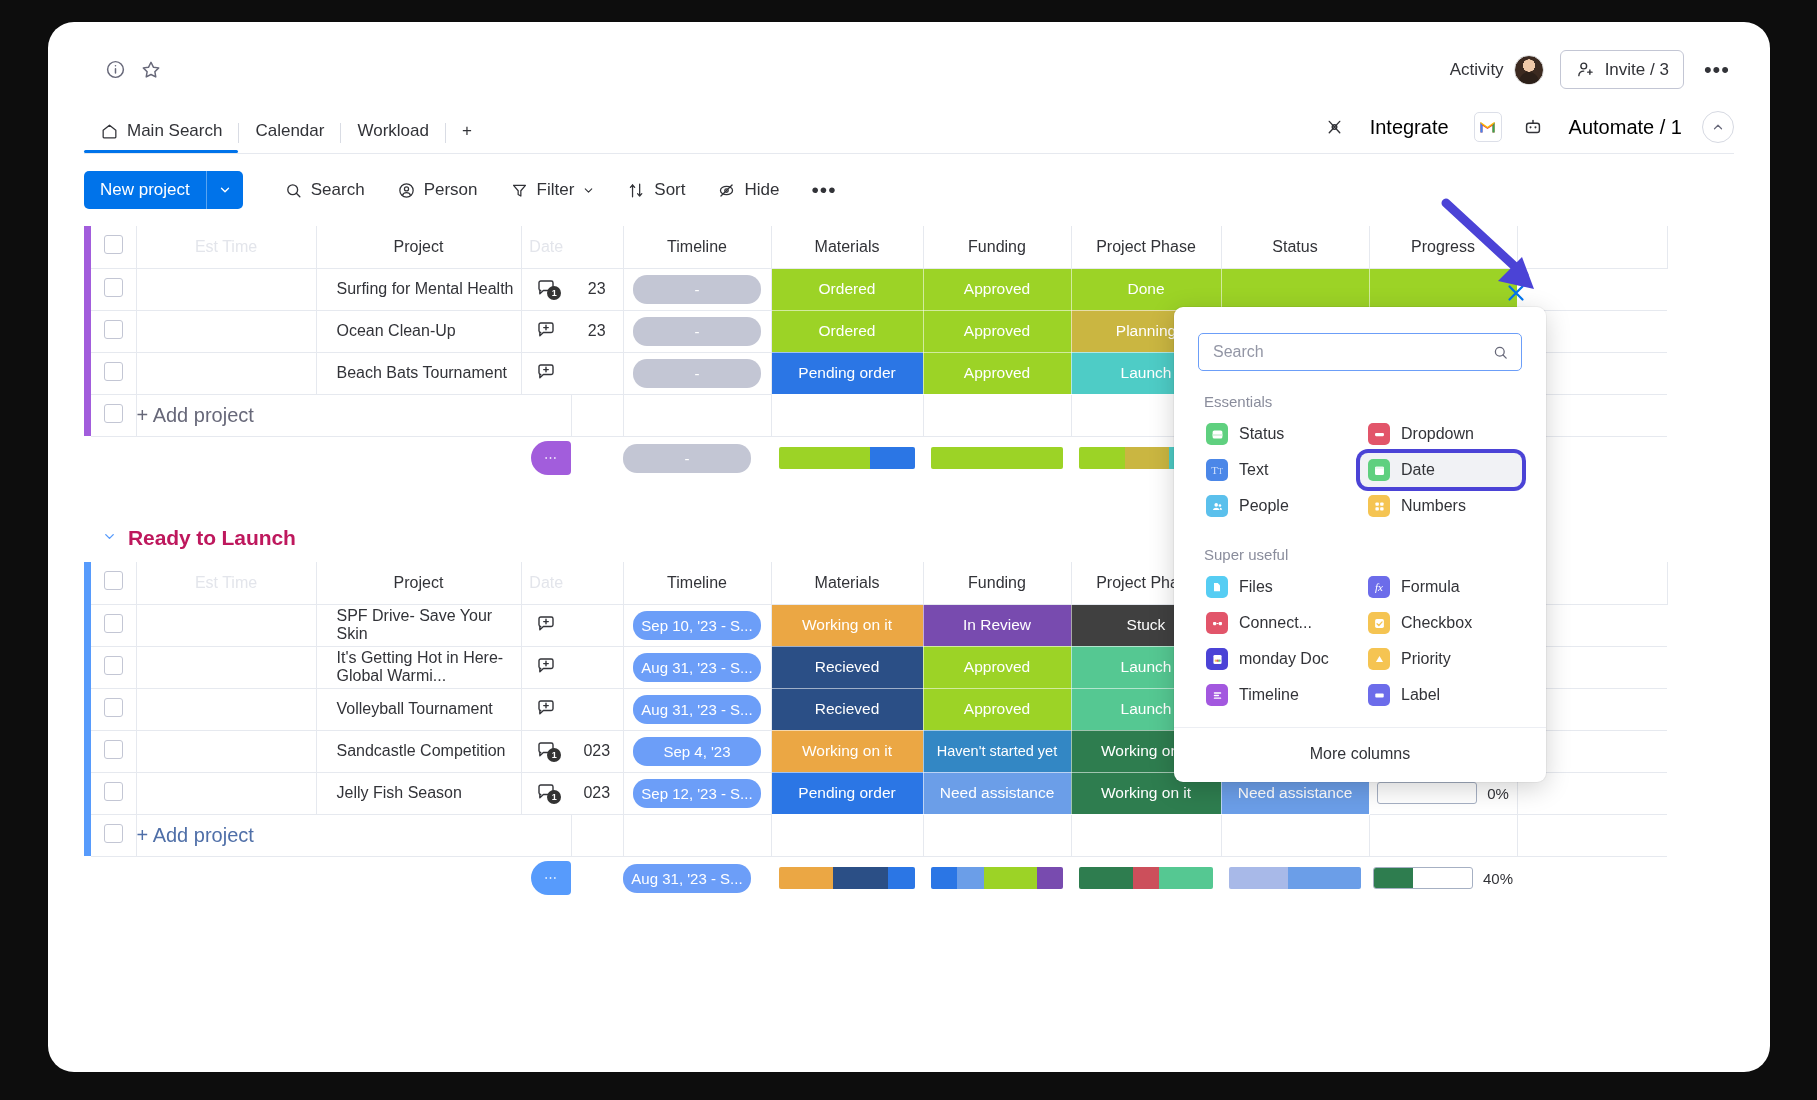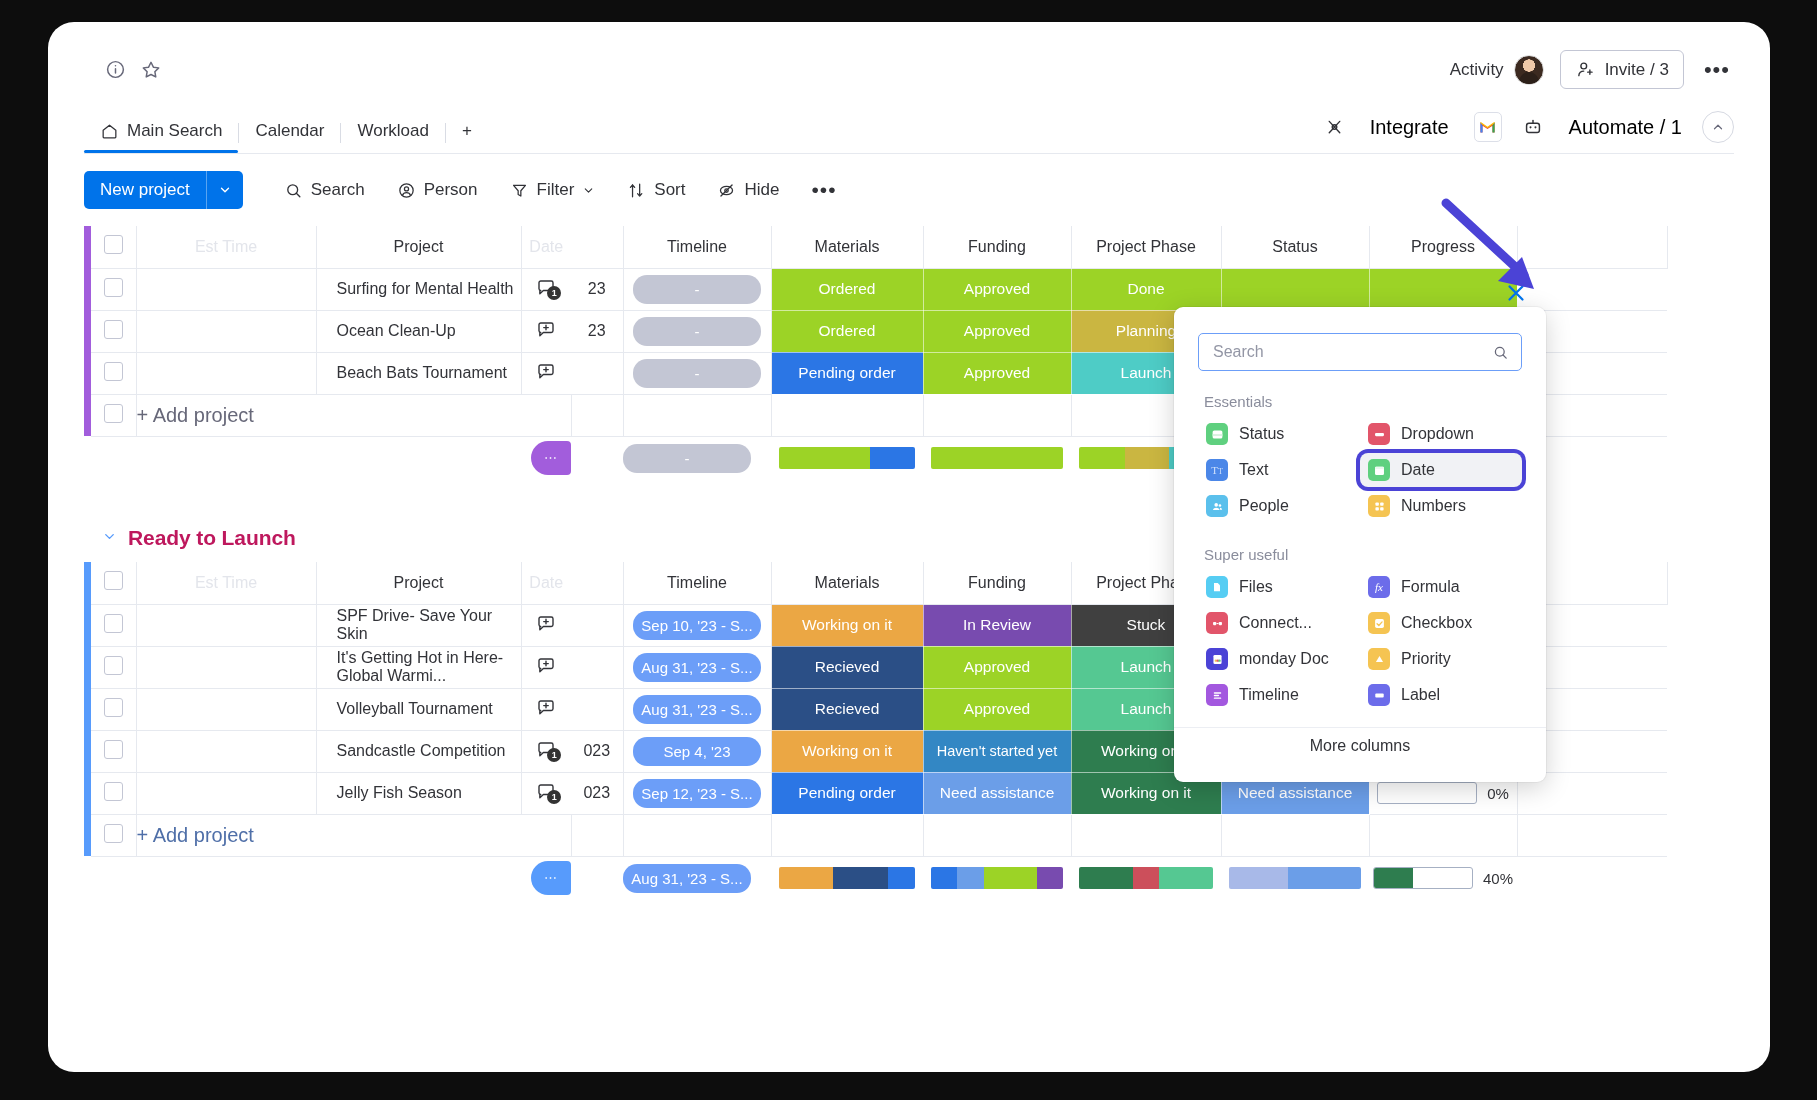--- a/index.html
+++ b/index.html
@@ -167,21 +167,21 @@
   .panel-search input::placeholder { color:#9396a5; }
   .sect-label { font-size:15px; color:#8a8d9c; margin:22px 0 6px 30px; }
   .grid2 { display:grid; grid-template-columns:1fr 1fr; padding:0 24px; }
   .opt {
     display:flex; align-items:center; gap:11px;
     padding:6px 8px; border-radius:4px; cursor:pointer; font-size:16px; color:#323338;
     margin:1px 0;
   }
   .opt.sel { background:#f1f2f5; box-shadow:0 0 0 4px #4b43d6; border-radius:8px; }
   .oic { width:22px; height:22px; border-radius:5px; display:flex; align-items:center; justify-content:center; flex:0 0 22px; }
-  .panel-foot { border-top:1px solid #eceef3; margin-top:14px; padding-top:9px; text-align:center; }
+  .panel-foot { border-top:1px solid #eceef3; margin-top:14px; padding-top:17px; text-align:center; }
   .more-cols { font-size:16px; color:#323338; cursor:pointer; }
 
   
   .closex {
     position:absolute; left:1449px; top:252px; width:38px; height:38px;
     display:flex; align-items:center; justify-content:center; cursor:pointer; z-index:45;
   }
   
   .arrow-ann { position:absolute; left:1390px; top:175px; z-index:50; pointer-events:none; }
 </style>

